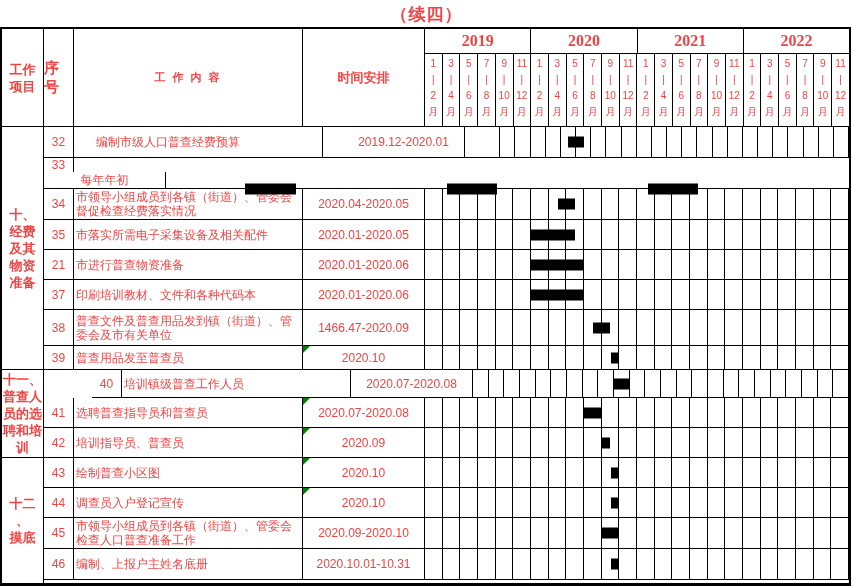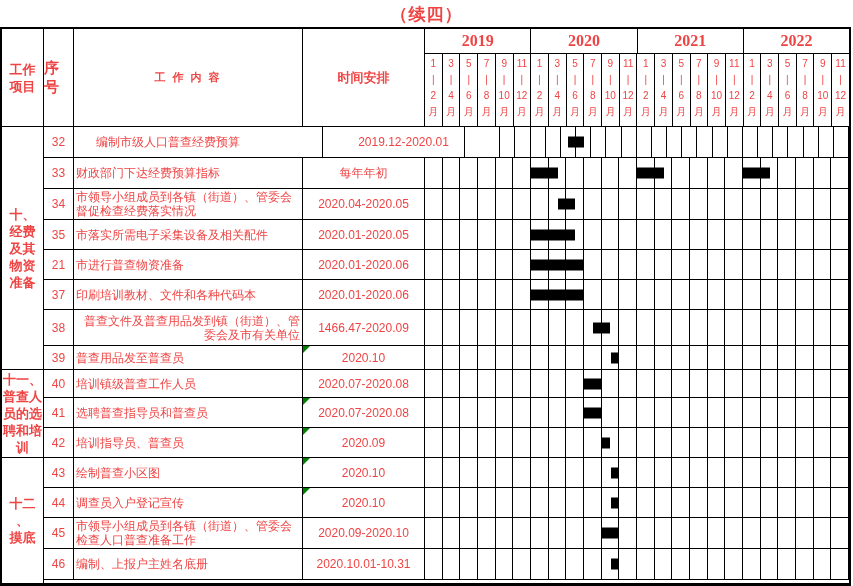--- a/index.html
+++ b/index.html
@@ -214,21 +214,21 @@
               <div class="gcol"></div>
               <div class="gcol"></div>
               <div class="gcol"></div>
               <div class="gcol"></div>
               <div class="gcol"></div>
               <div class="gcol"></div>
               <div class="gcol"></div>
               <div class="bar" style="left: 22.9167%; width: 4.16667%;"></div>
             </div>
           </div>
-          <div class="row" style="height: 31px;">
+          <div class="row" style="height: 31px; flex-direction: column;">
             <div class="rc-no">33</div>
             <div class="rc-content">财政部门下达经费预算指标</div>
             <div class="rc-time">
               <span>每年年初</span>
             </div>
             <div class="rc-chart">
               <div class="gcol"></div>
               <div class="gcol"></div>
               <div class="gcol"></div>
               <div class="gcol"></div>
@@ -386,21 +386,21 @@
               <div class="gcol"></div>
               <div class="gcol"></div>
               <div class="gcol"></div>
               <div class="gcol"></div>
               <div class="gcol"></div>
               <div class="gcol"></div>
               <div class="gcol"></div>
               <div class="bar" style="left: 25%; width: 12.5%;"></div>
             </div>
           </div>
-          <div class="row" style="height: 36px; text-align: right;">
+          <div class="row" style="height: 36px;">
             <div class="rc-no">38</div>
             <div class="rc-content">普查文件及普查用品发到镇（街道）、管委会及市有关单位</div>
             <div class="rc-time">
               <span>1466.47-2020.09</span>
             </div>
             <div class="rc-chart">
               <div class="gcol"></div>
               <div class="gcol"></div>
               <div class="gcol"></div>
               <div class="gcol"></div>
@@ -455,21 +455,21 @@
               <div class="gcol"></div>
               <div class="gcol"></div>
               <div class="gcol"></div>
               <div class="gcol"></div>
               <div class="gcol"></div>
               <div class="gcol"></div>
               <div class="gcol"></div>
               <div class="bar" style="left: 43.75%; width: 2.08333%;"></div>
             </div>
           </div>
-          <div class="row" style="height: 28px;">
+          <div class="row" style="height: 28px; margin-left: 48px;">
             <div class="rc-no">40</div>
             <div class="rc-content">培训镇级普查工作人员</div>
             <div class="rc-time">
               <span>2020.07-2020.08</span>
             </div>
             <div class="rc-chart">
               <div class="gcol"></div>
               <div class="gcol"></div>
               <div class="gcol"></div>
               <div class="gcol"></div>

